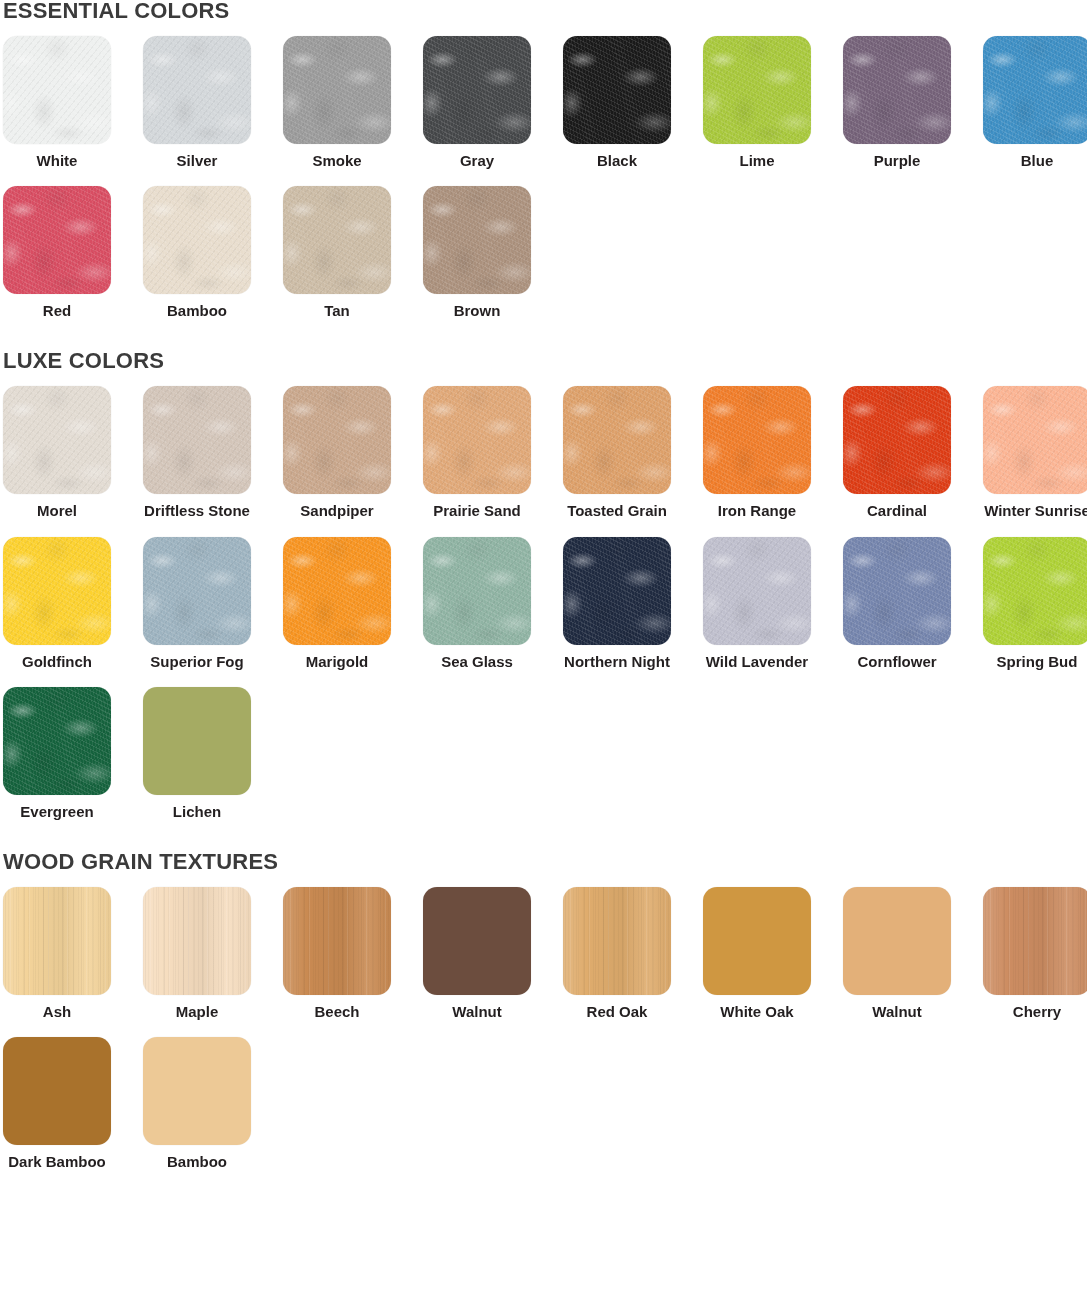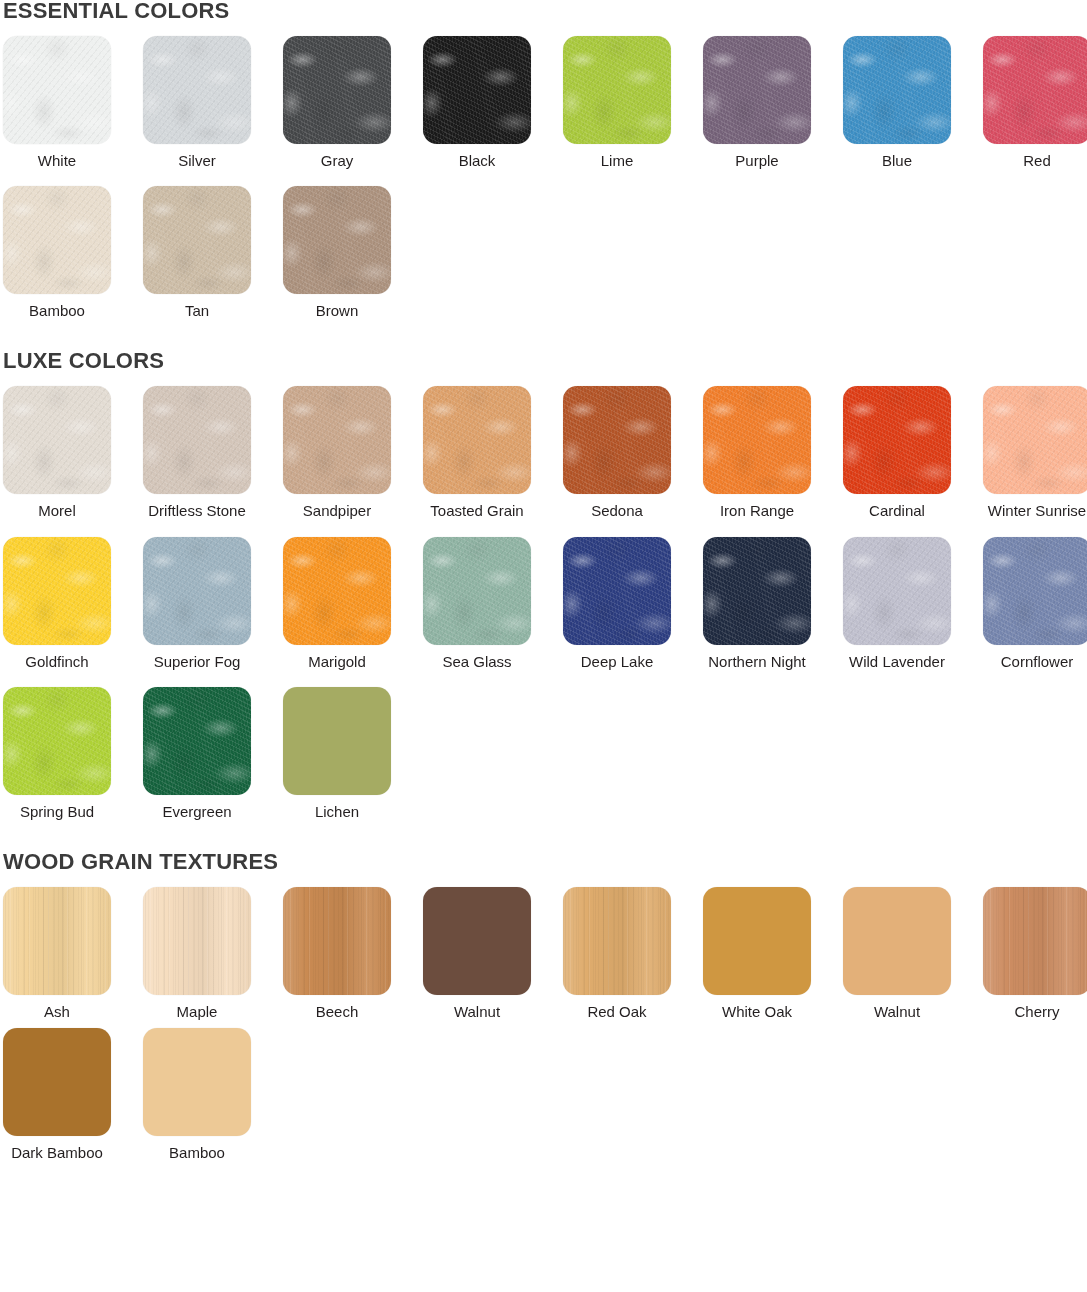--- a/index.html
+++ b/index.html
@@ -47,21 +47,21 @@
     height: 108px;
     border-radius: 14px;
     position: relative;
     overflow: hidden;
     box-shadow: 0 0 0 0.5px rgba(0,0,0,0.04);
   }
   .swatch-label {
     width: 108px;
     text-align: center;
     font-size: 15px;
-    font-weight: normal;
+    font-weight: bold;
     color: #231f20;
     line-height: 1.28;
     margin-top: 7px;
     word-spacing: normal;
   }
   
   .felt::before {
     content: "";
     position: absolute;
     inset: 0;
@@ -144,20 +144,24 @@
         <div class="swatch-grid" style="row-gap: 16px;">
           <div class="swatch-cell">
             <div class="swatch-chip felt" style="background: rgb(238, 240, 239);"></div>
             <div class="swatch-label">White</div>
           </div>
           <div class="swatch-cell">
             <div class="swatch-chip felt" style="background: rgb(211, 215, 218);"></div>
             <div class="swatch-label">Silver</div>
           </div>
           <div class="swatch-cell">
+            <div class="swatch-chip felt" style="background: rgb(155, 155, 155);"></div>
+            <div class="swatch-label">Smoke</div>
+          </div>
+          <div class="swatch-cell">
             <div class="swatch-chip felt" style="background: rgb(69, 71, 73);"></div>
             <div class="swatch-label">Gray</div>
           </div>
           <div class="swatch-cell">
             <div class="swatch-chip felt" style="background: rgb(26, 26, 26);"></div>
             <div class="swatch-label">Black</div>
           </div>
           <div class="swatch-cell">
             <div class="swatch-chip felt" style="background: rgb(168, 200, 60);"></div>
             <div class="swatch-label">Lime</div>
@@ -199,28 +203,28 @@
           </div>
           <div class="swatch-cell">
             <div class="swatch-chip felt" style="background: rgb(211, 197, 185);"></div>
             <div class="swatch-label">Driftless Stone</div>
           </div>
           <div class="swatch-cell">
             <div class="swatch-chip felt" style="background: rgb(201, 167, 140);"></div>
             <div class="swatch-label">Sandpiper</div>
           </div>
           <div class="swatch-cell">
+            <div class="swatch-chip felt" style="background: rgb(224, 168, 120);"></div>
+            <div class="swatch-label">Prairie Sand</div>
+          </div>
+          <div class="swatch-cell">
             <div class="swatch-chip felt" style="background: rgb(221, 160, 106);"></div>
             <div class="swatch-label">Toasted Grain</div>
           </div>
           <div class="swatch-cell">
-            <div class="swatch-chip felt" style="background: rgb(179, 84, 39);"></div>
-            <div class="swatch-label">Sedona</div>
-          </div>
-          <div class="swatch-cell">
             <div class="swatch-chip felt" style="background: rgb(240, 125, 42);"></div>
             <div class="swatch-label">Iron Range</div>
           </div>
           <div class="swatch-cell">
             <div class="swatch-chip felt" style="background: rgb(221, 60, 21);"></div>
             <div class="swatch-label">Cardinal</div>
           </div>
           <div class="swatch-cell">
             <div class="swatch-chip felt" style="background: rgb(251, 180, 147);"></div>
             <div class="swatch-label">Winter Sunrise</div>
@@ -233,24 +237,20 @@
             <div class="swatch-chip felt" style="background: rgb(157, 179, 192);"></div>
             <div class="swatch-label">Superior Fog</div>
           </div>
           <div class="swatch-cell">
             <div class="swatch-chip felt" style="background: rgb(247, 148, 33);"></div>
             <div class="swatch-label">Marigold</div>
           </div>
           <div class="swatch-cell">
             <div class="swatch-chip felt" style="background: rgb(143, 179, 163);"></div>
             <div class="swatch-label">Sea Glass</div>
-          </div>
-          <div class="swatch-cell">
-            <div class="swatch-chip felt" style="background: rgb(44, 61, 128);"></div>
-            <div class="swatch-label">Deep Lake</div>
           </div>
           <div class="swatch-cell">
             <div class="swatch-chip felt" style="background: rgb(31, 42, 64);"></div>
             <div class="swatch-label">Northern Night</div>
           </div>
           <div class="swatch-cell">
             <div class="swatch-chip felt" style="background: rgb(191, 191, 205);"></div>
             <div class="swatch-label">Wild Lavender</div>
           </div>
           <div class="swatch-cell">
@@ -268,21 +268,21 @@
           <div class="swatch-cell">
             <div class="swatch-chip felt-strong" style="background: rgb(165, 171, 99);"></div>
             <div class="swatch-label">Lichen</div>
           </div>
         </div>
       </div>
       <div class="sec-gap"></div>
       <div class="section">
         <div class="section-title">WOOD GRAIN TEXTURES</div>
         <div class="gap-sm"></div>
-        <div class="swatch-grid" style="row-gap: 7px;">
+        <div class="swatch-grid" style="row-gap: 16px;">
           <div class="swatch-cell">
             <div class="swatch-chip wood" style="background: rgb(243, 211, 154);"></div>
             <div class="swatch-label">Ash</div>
           </div>
           <div class="swatch-cell">
             <div class="swatch-chip wood" style="background: rgb(246, 221, 191);"></div>
             <div class="swatch-label">Maple</div>
           </div>
           <div class="swatch-cell">
             <div class="swatch-chip wood" style="background: rgb(201, 138, 82);"></div>

